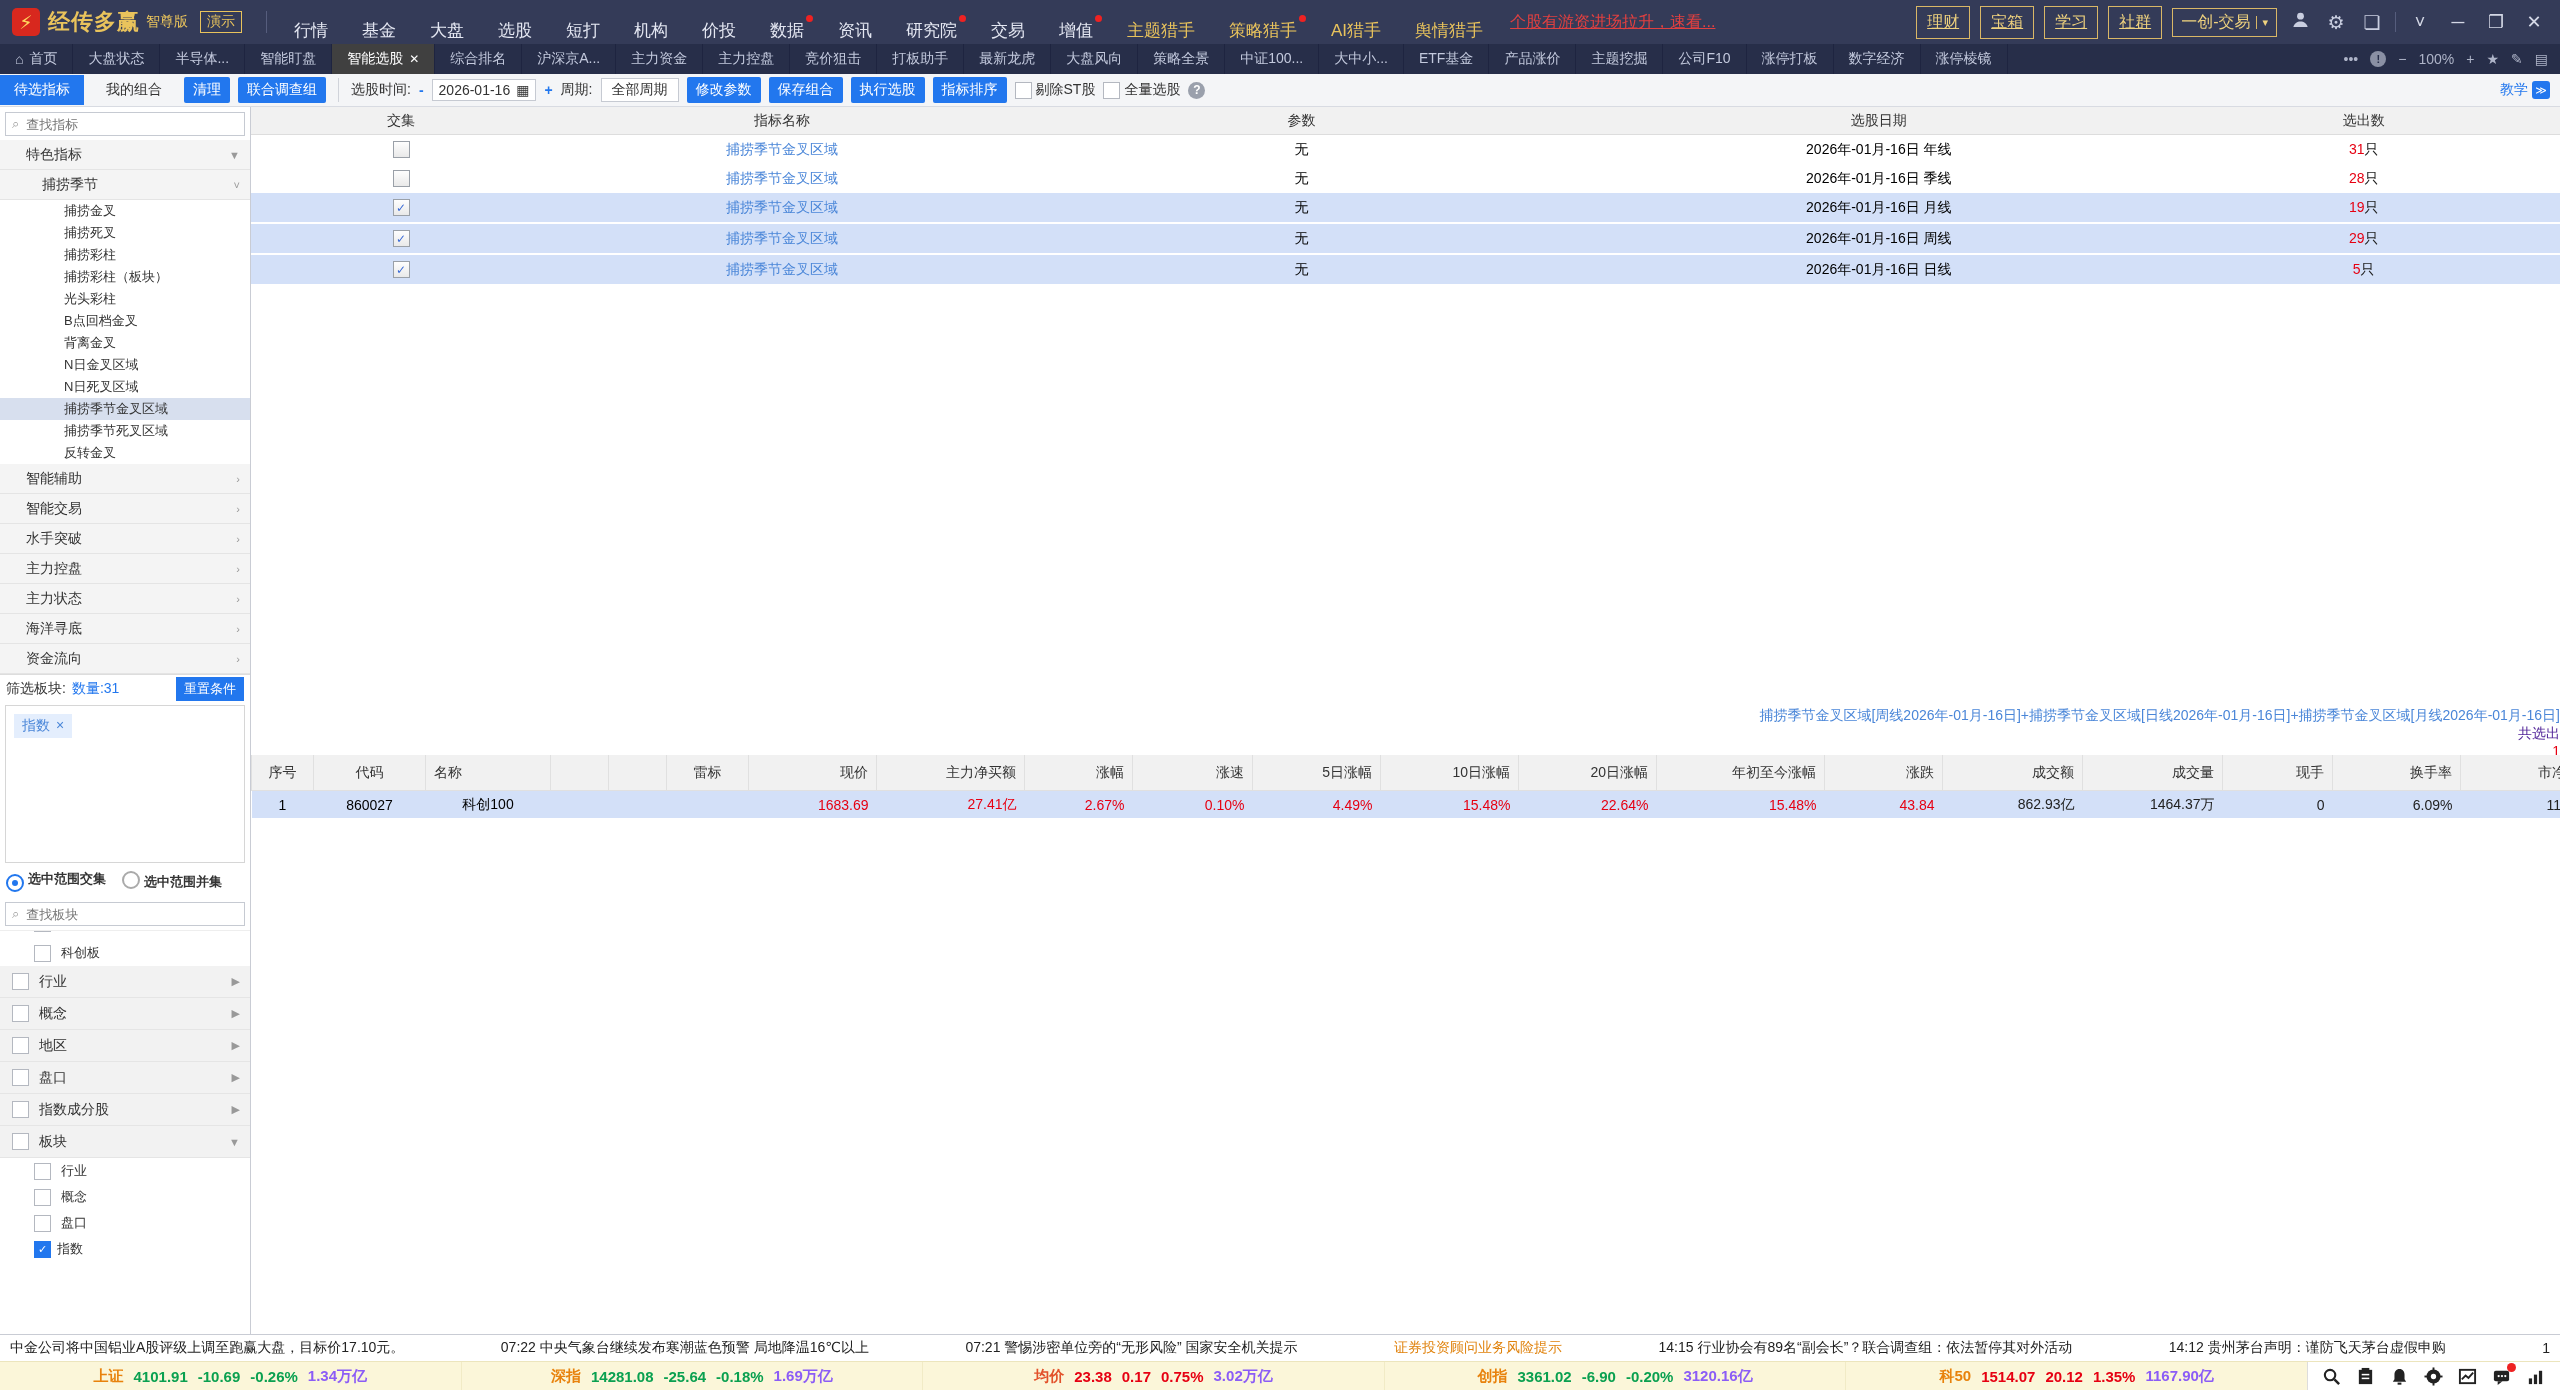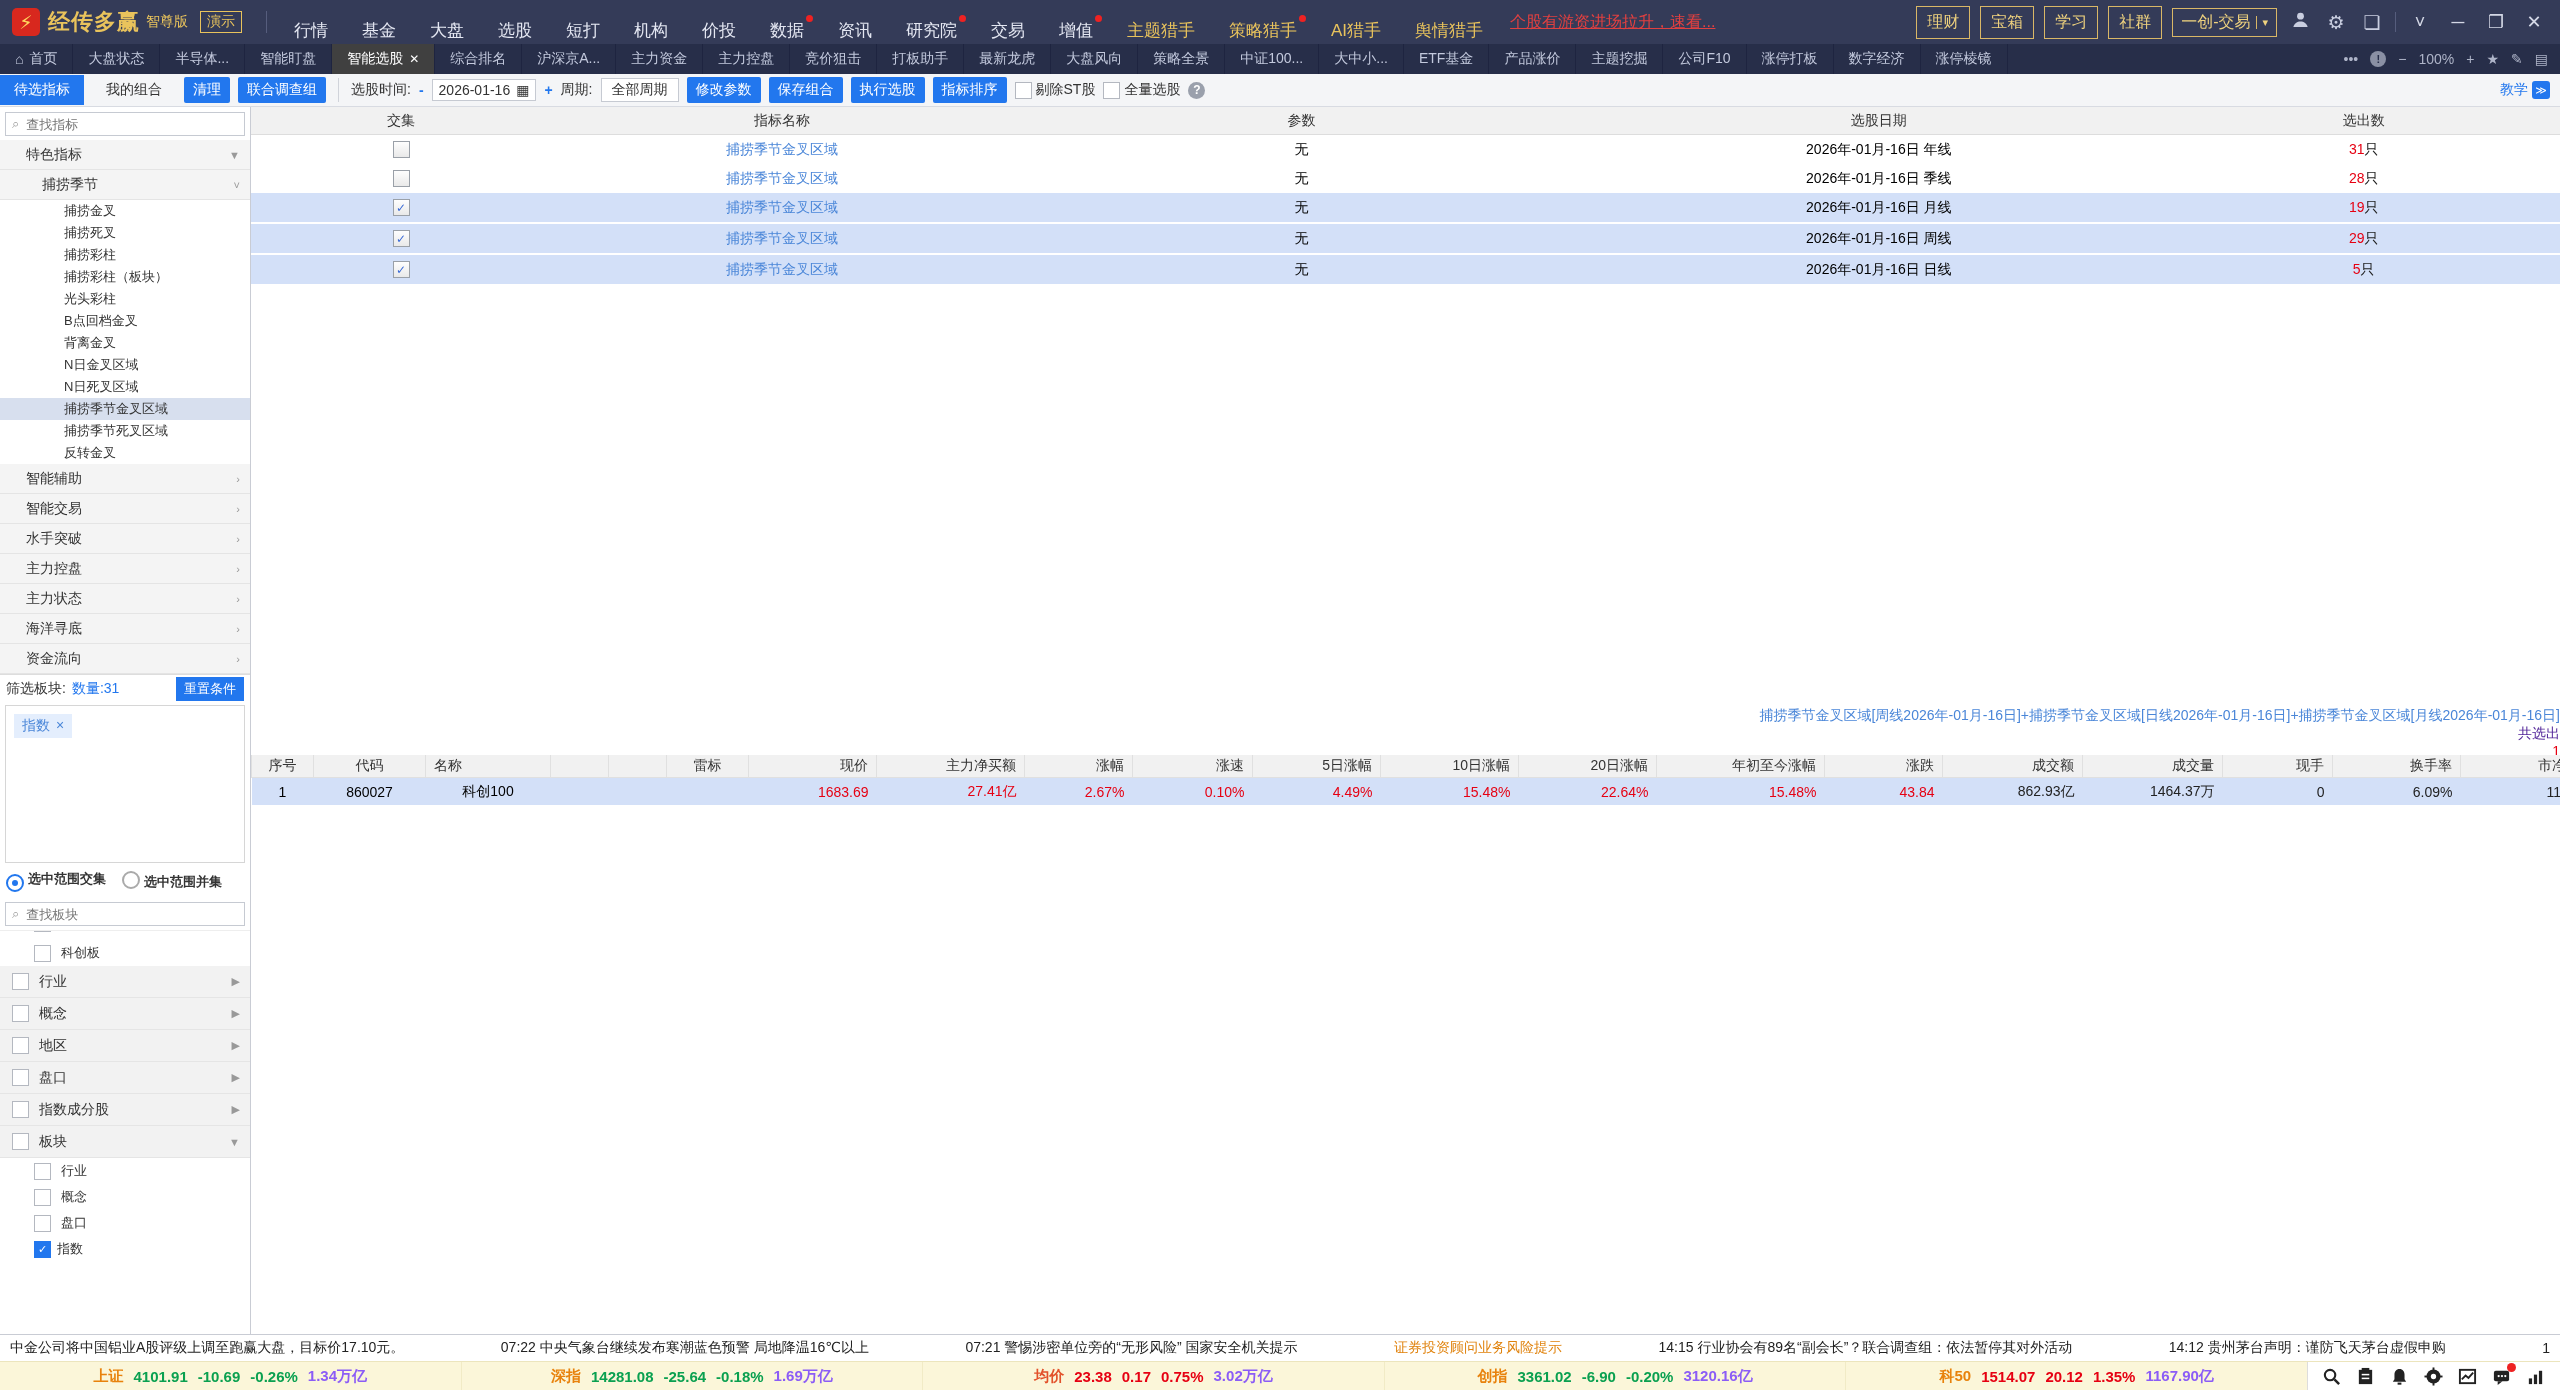--- a/index.html
+++ b/index.html
@@ -13,21 +13,21 @@
   .logo-name{color:#e9c35c;font-size:22px;font-weight:bold;letter-spacing:1px;}
   .logo-edition{color:#e9c35c;font-size:14px;margin-left:-2px;}
   .demo-badge{border:1px solid #e9c35c;color:#e9c35c;font-size:14px;padding:1px 6px;margin-left:4px;}
   .topbar-sep{width:1px;height:22px;background:#565d7d;margin:0 10px;}
   .menu{display:flex;align-items:center;}
   .menu-item{padding:0 17px;position:relative;cursor:pointer;white-space:nowrap;margin-top:16px;}
   .menu-item.hot{color:#e9c35c;}
   .reddot{position:absolute;top:-4px;right:8px;width:7px;height:7px;border-radius:50%;background:#ee2222;}
   .promo{color:#e04040;text-decoration:underline;margin:0 10px;white-space:nowrap;font-size:16px;}
   .topbar-right{margin-left:auto;display:flex;align-items:center;gap:10px;}
-  .gold-btn{border:1px solid #d9b766;color:#efd27e;padding:5px 10px;font-size:16px;white-space:nowrap;cursor:pointer;}
+  .gold-btn{border:1px solid #d9b766;color:#efd27e;padding:5px 10px;font-size:16px;white-space:nowrap;cursor:pointer;text-decoration:underline;}
   .trade-btn{border:1px solid #d9b766;color:#efd27e;padding:3px 8px;font-size:16px;display:flex;align-items:center;gap:6px;cursor:pointer;}
   .trade-caret{font-size:11px;border-left:1px solid #d9b766;padding-left:5px;}
   .top-ico{color:#c9cee0;font-size:19px;width:26px;text-align:center;cursor:pointer;}
   .win-sep{width:1px;height:20px;background:#565d7d;}
   .win-ico{color:#d4d8e6;font-size:18px;width:28px;text-align:center;cursor:pointer;}
 
   
   .tabbar{height:30px;background:#272e49;display:flex;align-items:stretch;color:#c3c9dd;font-size:14px;flex-shrink:0;}
   .tab{display:flex;align-items:center;padding:0 15px;border-right:1px solid #1e2440;white-space:nowrap;cursor:pointer;gap:6px;}
   .tab.active{background:#404040;color:#fff;}
@@ -91,21 +91,21 @@
   .c-count{width:17%;text-align:center;}
   .cbox{width:15px;height:15px;border:1px solid #9aa0a8;background:linear-gradient(#fefefe,#e9e9e9);display:inline-flex;align-items:center;justify-content:center;color:#3b6bd6;font-size:12px;font-weight:bold;cursor:pointer;}
   .red{color:#e60012;}
   .dark{color:#222;}
   .spacer1{height:443px;}
   .summary{height:26px;display:flex;align-items:flex-end;justify-content:center;font-size:14px;flex-direction:column;}
   .summary .formula{color:#4a86d8;}
   .summary .gray{color:#4c1d95;margin-left:6px;}
   .summary .rednum{color:#e60012;}
   .rtable{border-collapse:collapse;font-size:14px;table-layout:fixed;width:2310px;}
-  .rtable th{background:#f1f1f1;border:1px solid #e0e0e0;border-top:none;font-weight:normal;color:#333;height:22px;padding:0 8px;text-align:right;white-space:nowrap;overflow:hidden;margin-left:44px;}
+  .rtable th{background:#f1f1f1;border:1px solid #e0e0e0;border-top:none;font-weight:normal;color:#333;height:35px;padding:0 8px;text-align:right;white-space:nowrap;overflow:hidden;margin-left:44px;}
   .rtable th.cen{text-align:center;}.rtable th.lef{text-align:left;}
   .rtable td{height:27px;background:#d3e0f8;padding:0 8px;text-align:right;white-space:nowrap;overflow:hidden;}
   .rtable td.cen{text-align:center;}.rtable td.lef{text-align:center;}
   .flexfill{flex:1;}
 
   
   .newsbar{height:26px;border-top:1px solid #c9ccd4;display:flex;align-items:center;font-size:14px;color:#222;padding:0 10px;gap:8px;flex-shrink:0;justify-content:space-between;white-space:nowrap;overflow:hidden;}
   .news-item{overflow:hidden;text-overflow:ellipsis;}
   .news-hl{color:#e0820c;}
   .statusbar{height:28px;background:#fbf6d9;border-top:1px solid #ece5bd;display:flex;align-items:center;font-size:15px;font-weight:bold;flex-shrink:0;}

